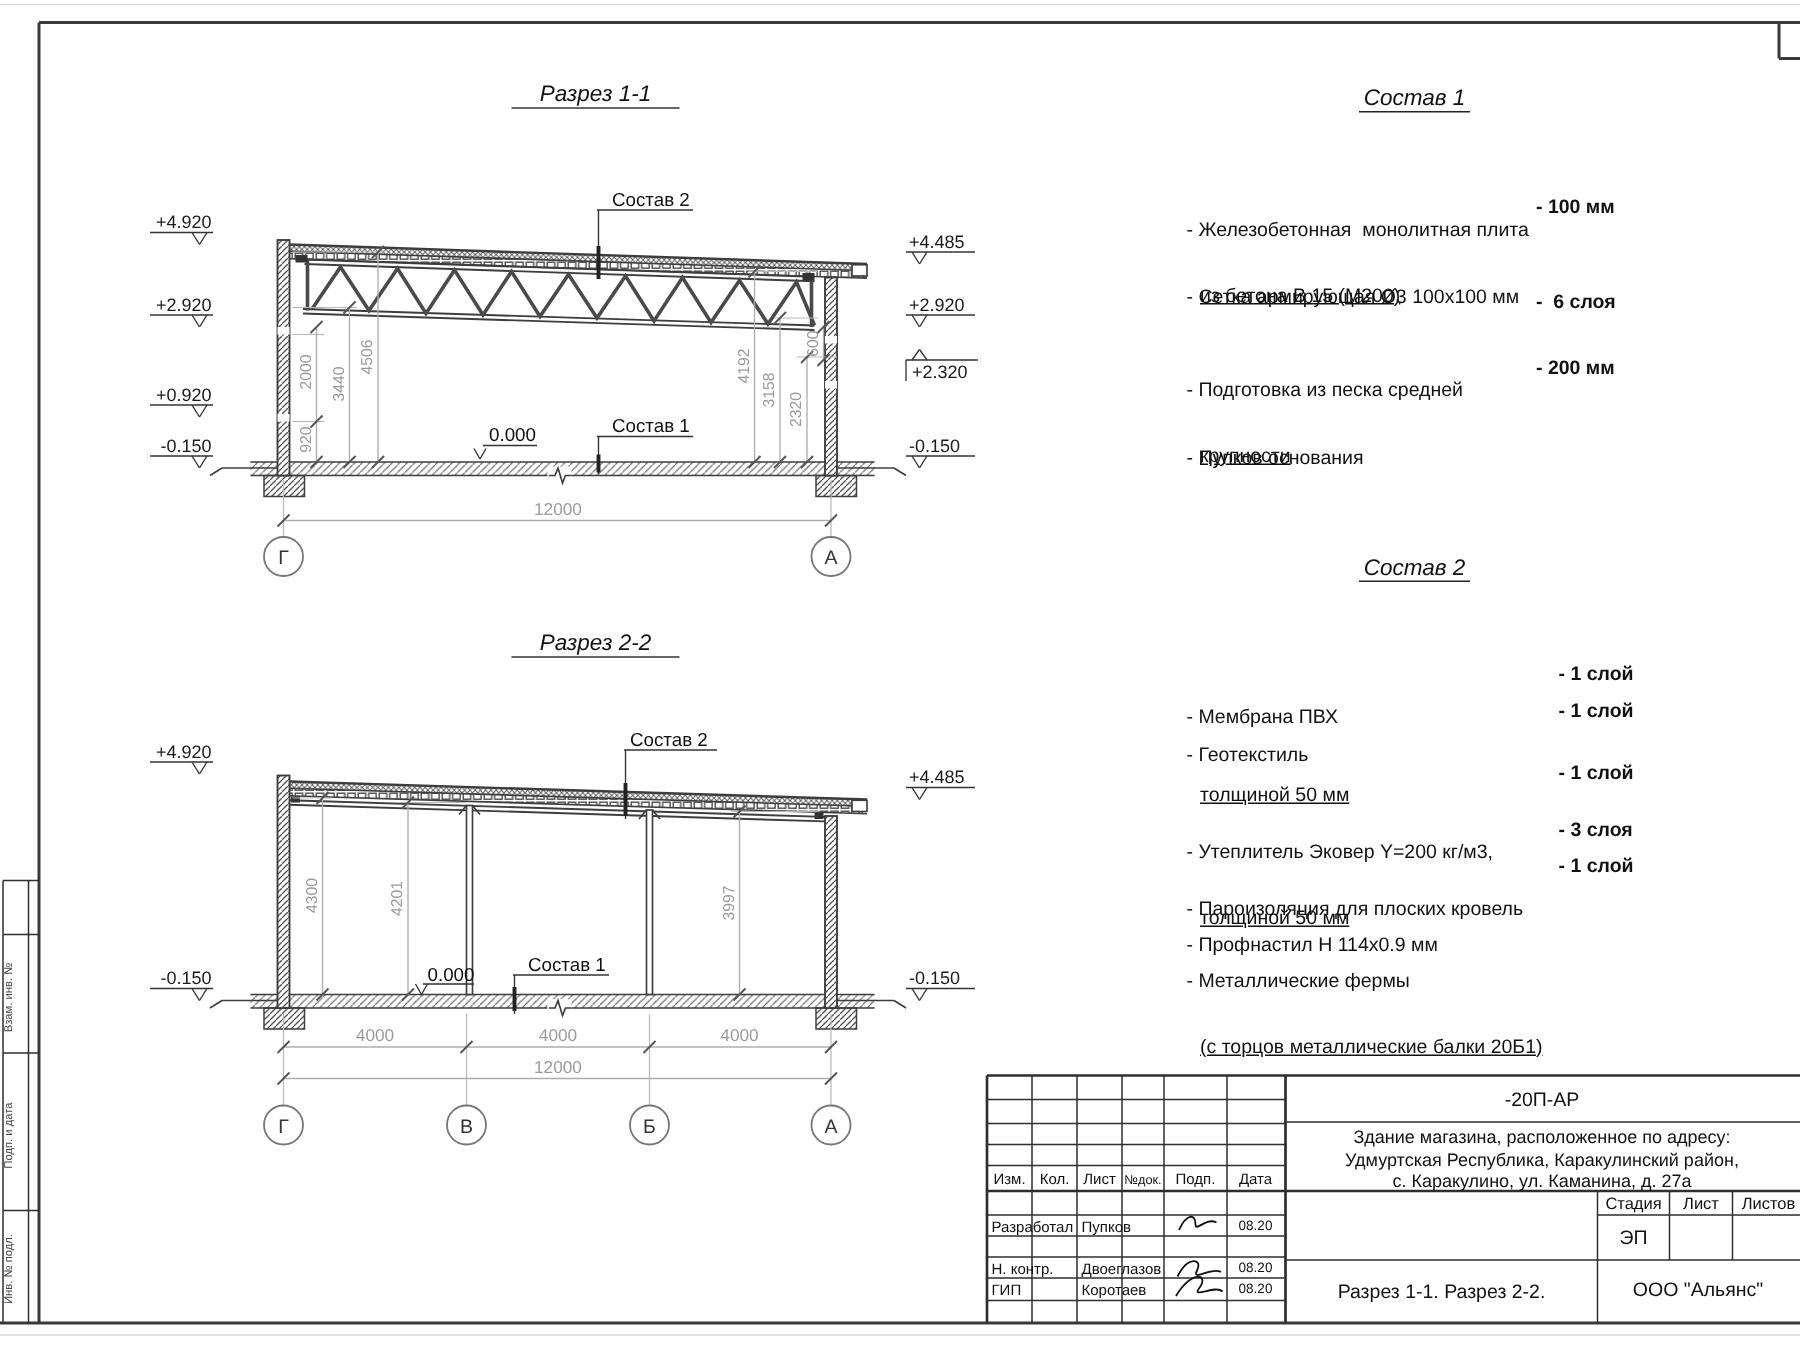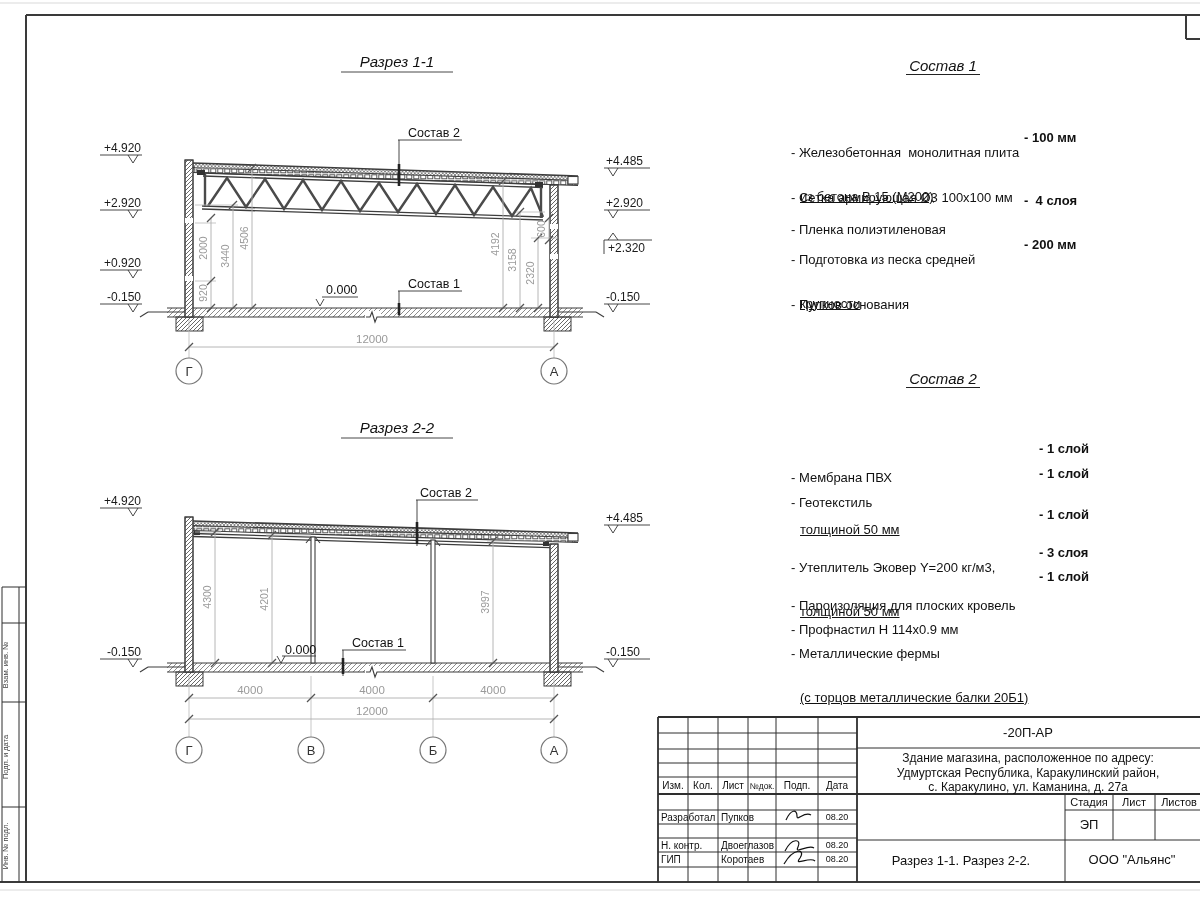--- a/index.html
+++ b/index.html
@@ -433,22 +433,21 @@
   <div class="mtitle"><span>Состав 1</span></div>
   <div class="item" style="top:62px">
     <span class="ln">- Железобетонная  монолитная плита</span>
     <span class="ln l2">из бетона В 15 (М200)</span>
     <span class="val" style="top:14px">- 100 мм</span>
   </div>
   <div class="item" style="top:107px">
     <span class="ln">- Сетка армирующая Ø3 100х100 мм</span>
   </div>
   <div class="item" style="top:139px">
-    <span class="ln">- Пленка полиэтиленовая</span>
-    <span class="val" style="top:0">-  4 слоя</span>
+    <span class="val" style="top:0">-  6 слоя</span>
   </div>
   <div class="item" style="top:169px">
     <span class="ln">- Подготовка из песка средней</span>
     <span class="ln l2">крупности</span>
     <span class="val" style="top:14px">- 200 мм</span>
   </div>
   <div class="item" style="top:214px">
     <span class="ln">- Пупков основания</span>
   </div>
 </div>

